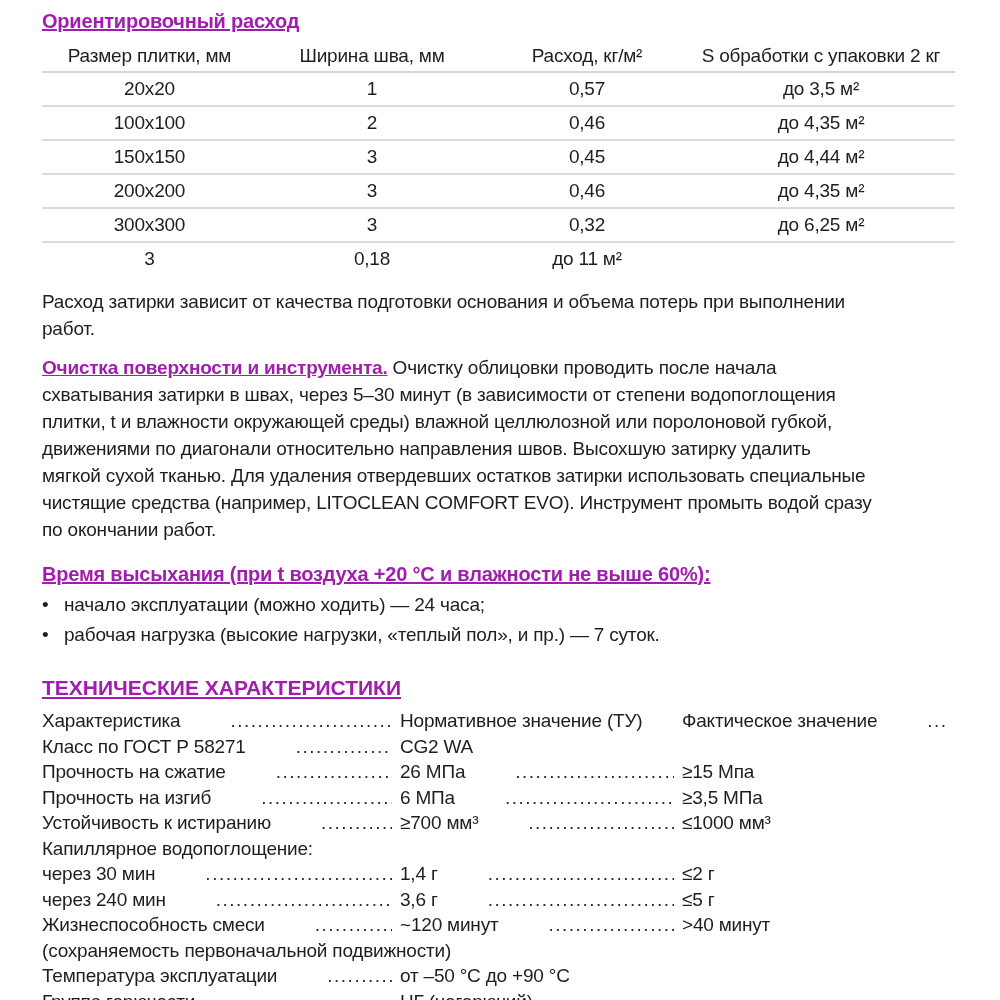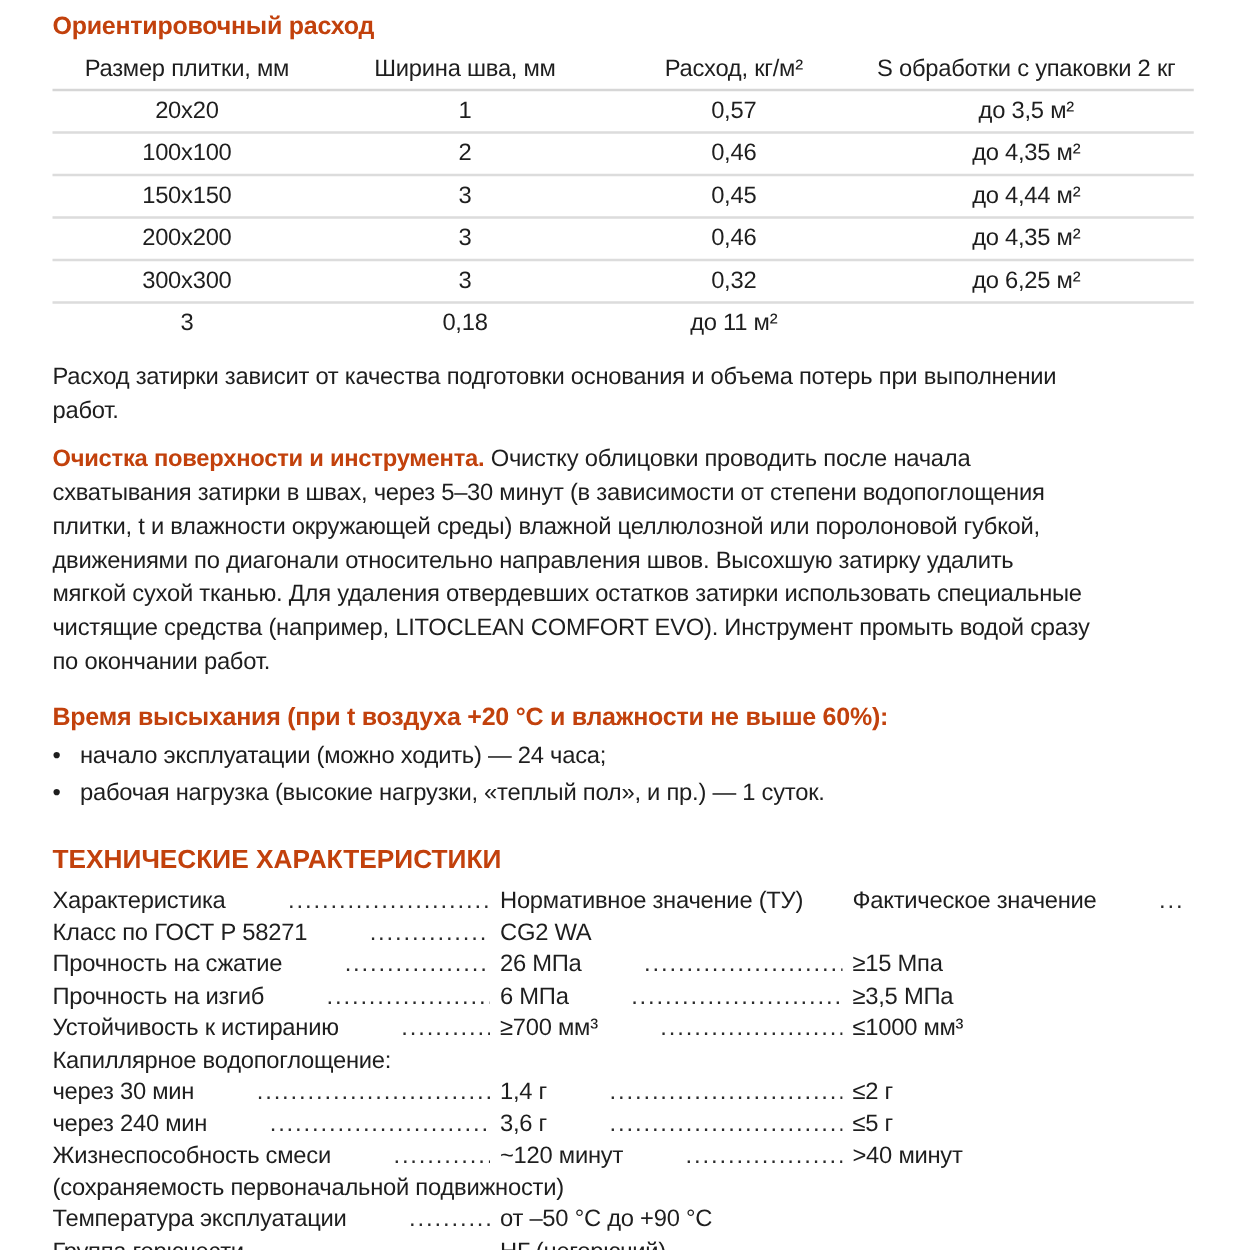--- a/index.html
+++ b/index.html
@@ -2,21 +2,21 @@
 <html lang="ru"><head>
 <meta charset="utf-8">
 <style>
   html,body{margin:0;padding:0;background:#fff;}
   body{
     width:1000px;height:1000px;overflow:hidden;
     font-family:"Liberation Sans","DejaVu Sans",sans-serif;
     color:#1e1e1e;font-size:19px;letter-spacing:-0.2px;
     box-sizing:border-box;padding:8px 45px 0 42px;
   }
-  .accent{color:#c2410c;}
+  .accent{color:#a21caf;text-decoration:underline;}
   .doc-title{font-size:20px;font-weight:bold;margin:2px 0 8px 0;}
   
   .ctable{width:100%;}
   .trow{display:grid;grid-template-columns:215px 230px 200px 1fr;align-items:center;height:32px;}
   .trow.head{border-bottom:2px solid #d6d6d6;height:30px;}
   .trow.body-row{border-bottom:2px solid #dcdcdc;}
   .trow.body-row.last{border-bottom:none;}
   .tcell{text-align:center;white-space:nowrap;}
   .tcell.first{text-align:center;}
   .trow.body-row .tcell.first{text-align:center;}
@@ -99,21 +99,21 @@
 чистящие средства (например, LITOCLEAN COMFORT EVO). Инструмент промыть водой сразу
 по окончании работ.</span></p>
 
 <div class="sec-title accent">Время высыхания (при t воздуха +20 °С и влажности не выше 60%):</div>
 <div class="bullet-line">
   <span class="bullet-dot">•</span>
   <span>начало эксплуатации (можно ходить) — 24 часа;</span>
 </div>
 <div class="bullet-line">
   <span class="bullet-dot">•</span>
-  <span>рабочая нагрузка (высокие нагрузки, «теплый пол», и пр.) — 1 суток.</span>
+  <span>рабочая нагрузка (высокие нагрузки, «теплый пол», и пр.) — 7 суток.</span>
 </div>
 
 <div class="specs-title accent">ТЕХНИЧЕСКИЕ ХАРАКТЕРИСТИКИ</div>
 
 <div>
   <div class="spec-row">
     <span class="spec-cell">
         <span class="txt">Характеристика</span>
         <span class="dots"></span>
       </span>

